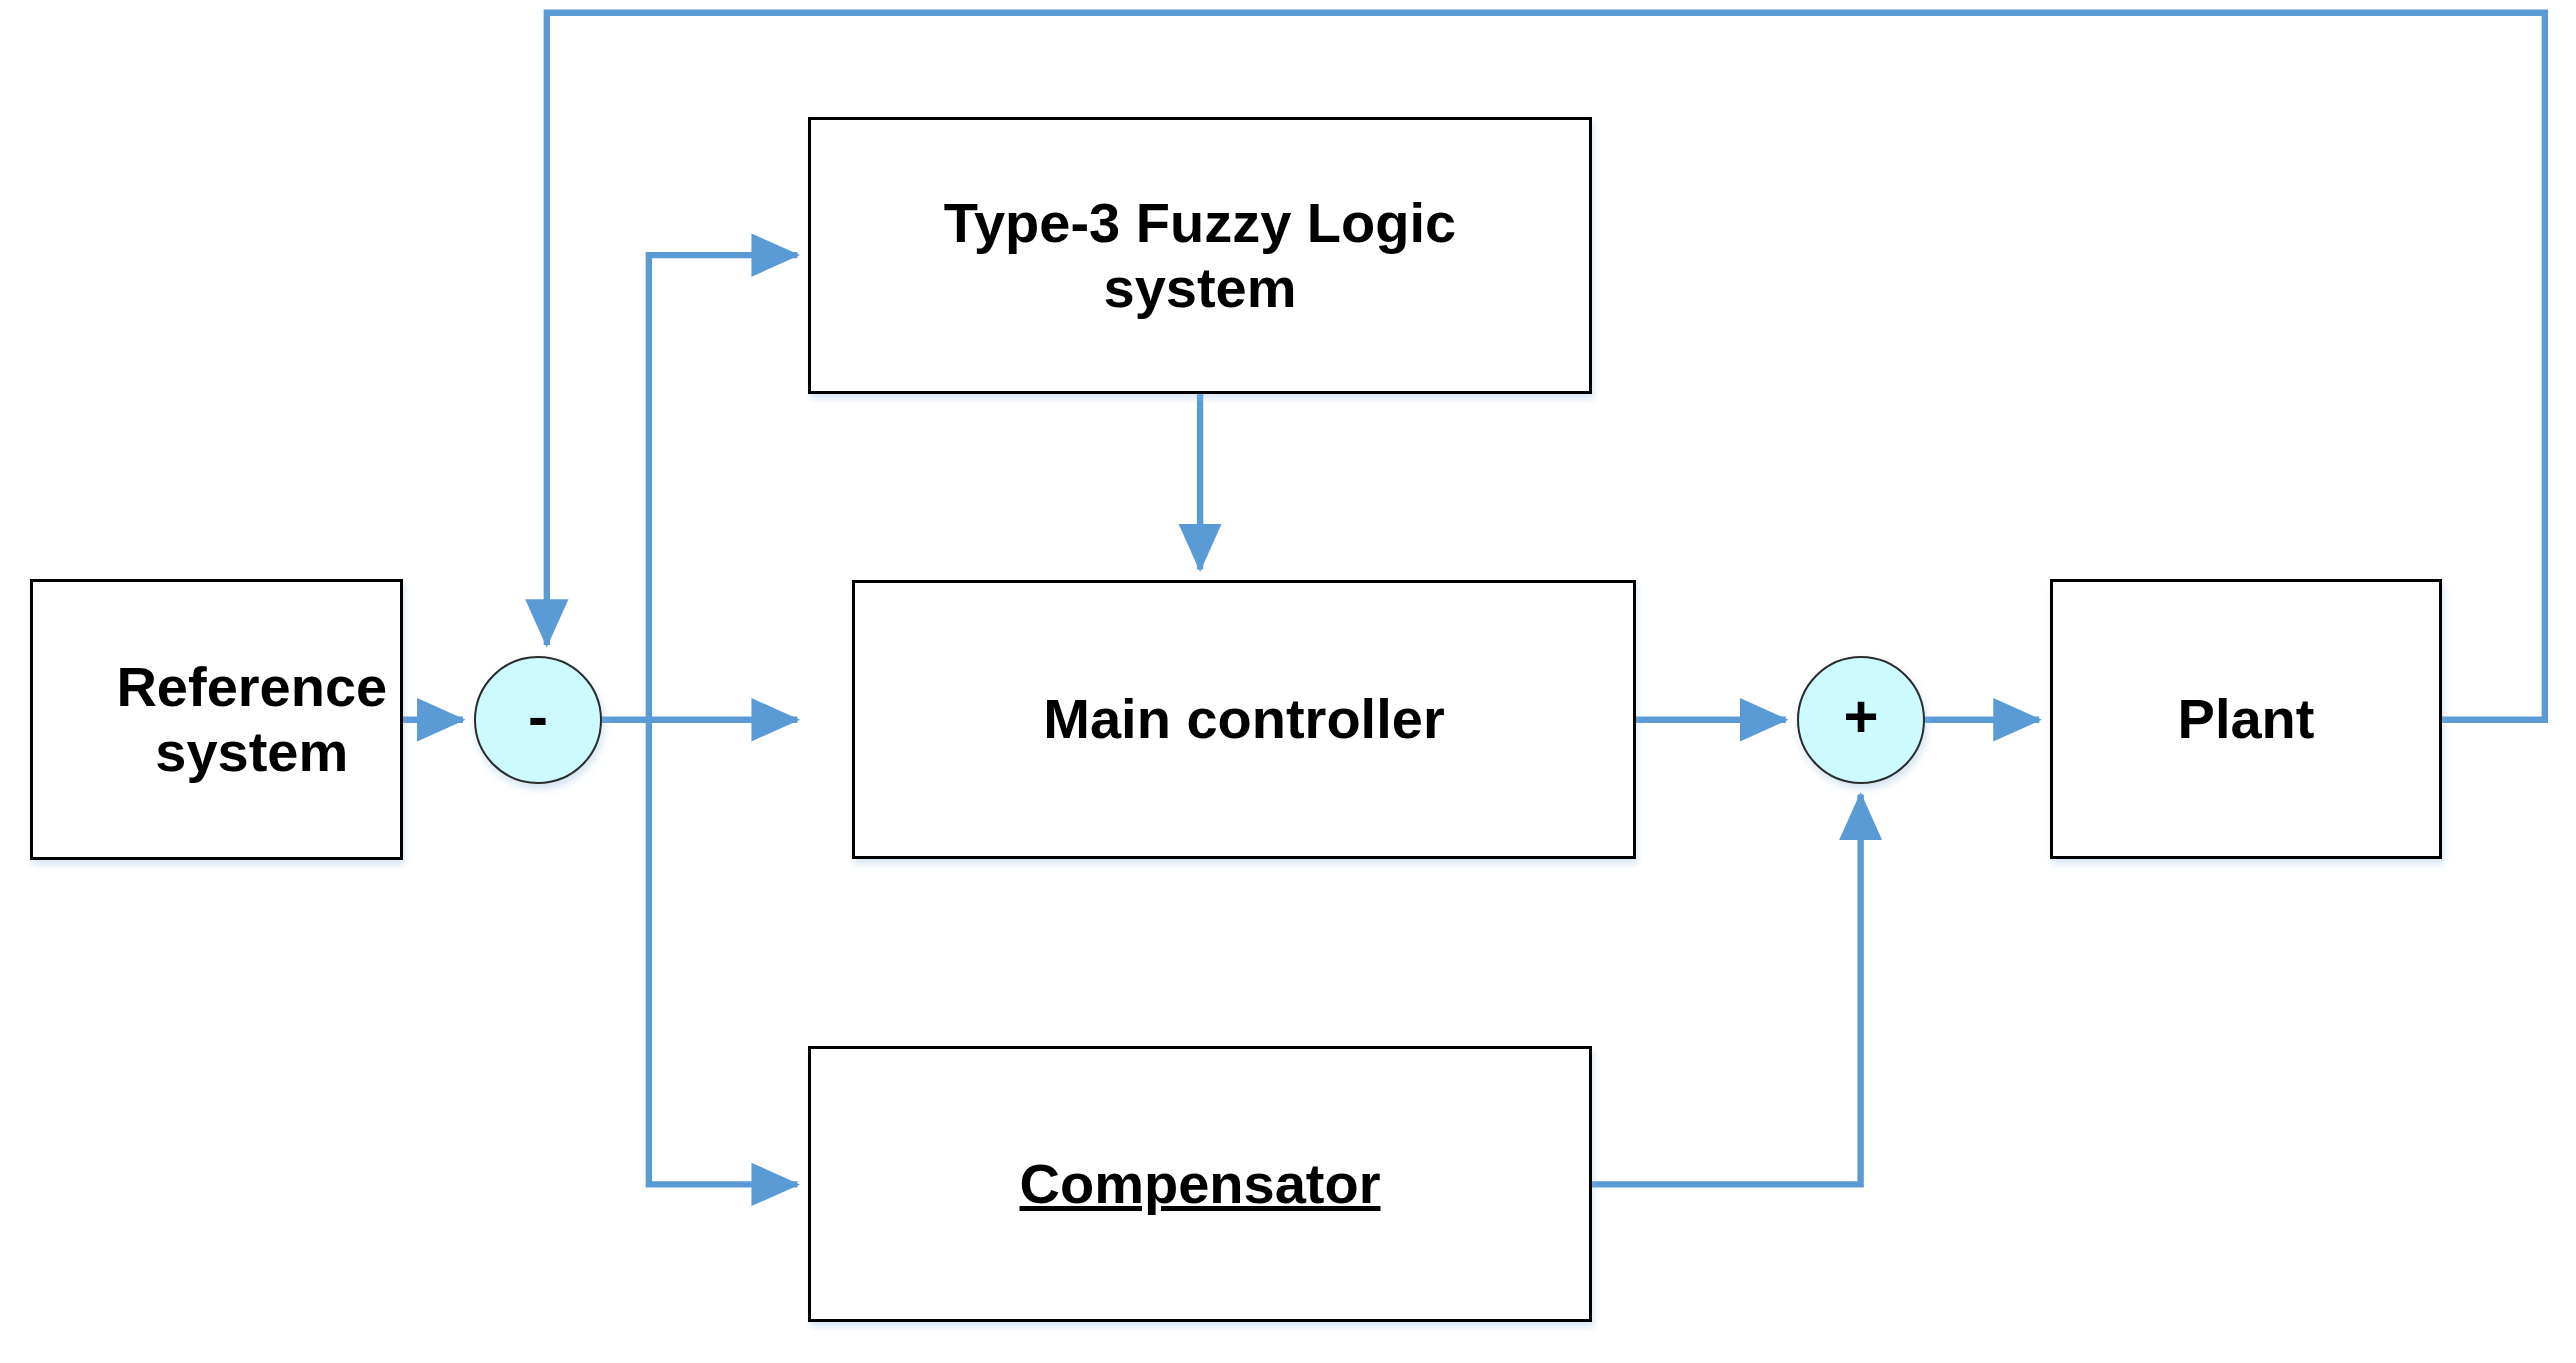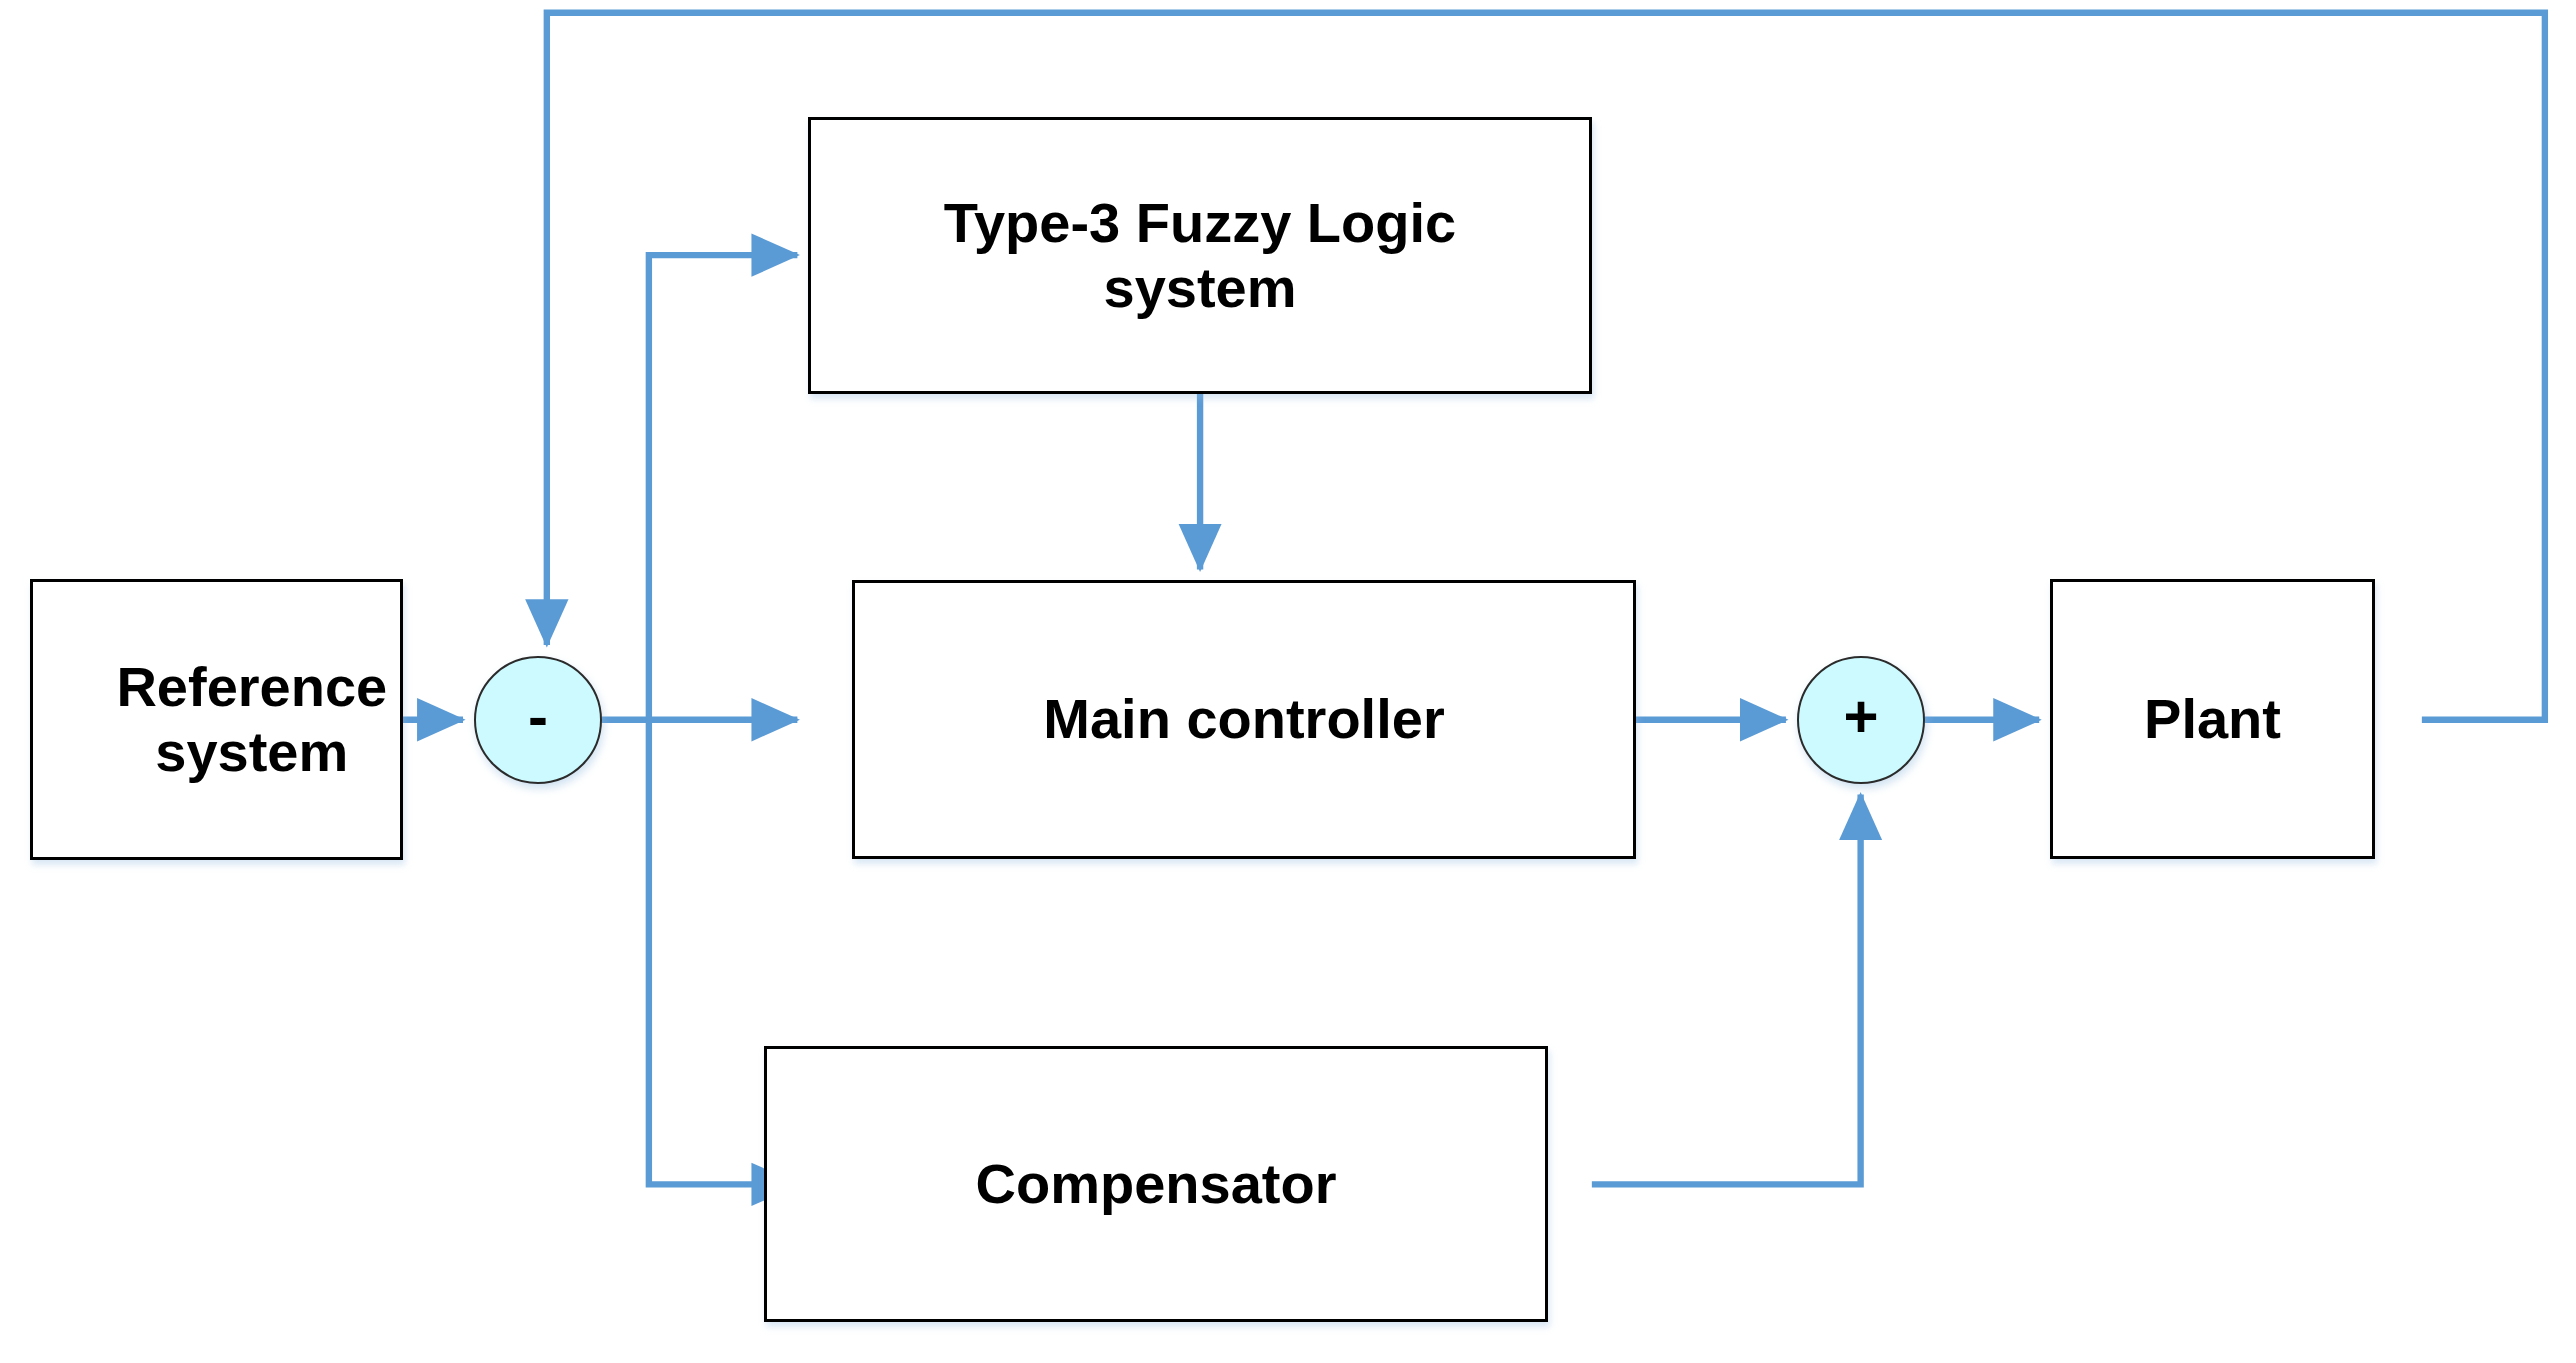--- a/index.html
+++ b/index.html
@@ -63,22 +63,22 @@
     font-weight: bold;
     font-size: 60px;
     line-height: 1;
     color: #000000;
     margin-top: -5.5px;
   }
   
   #node-reference { left: 30px;  top: 579px;  width: 373px; height: 281px; justify-content: flex-end; }
   #node-fuzzy     { left: 808px; top: 117px;  width: 784px; height: 277px; }
   #node-main      { left: 808px; top: 580px;  width: 784px; height: 279px; margin-left: 44px; }
-  #node-comp      { left: 764px; top: 1046px; width: 784px; height: 276px; }
-  #node-plant     { left: 2050px; top: 579px; width: 325px; height: 280px; }
+  #node-comp      { left: 808px; top: 1046px; width: 784px; height: 276px; text-decoration: underline; }
+  #node-plant     { left: 2050px; top: 579px; width: 392px; height: 280px; }
   #junction-minus { left: 474px;  top: 656px; }
   #junction-plus  { left: 1797px; top: 656px; }
 </style>
 </head>
 <body>
 
 <div id="stage">
 
   <svg id="wires" viewBox="0 0 2827 1496" width="2576" height="1363" xmlns="http://www.w3.org/2000/svg">
     <defs>

